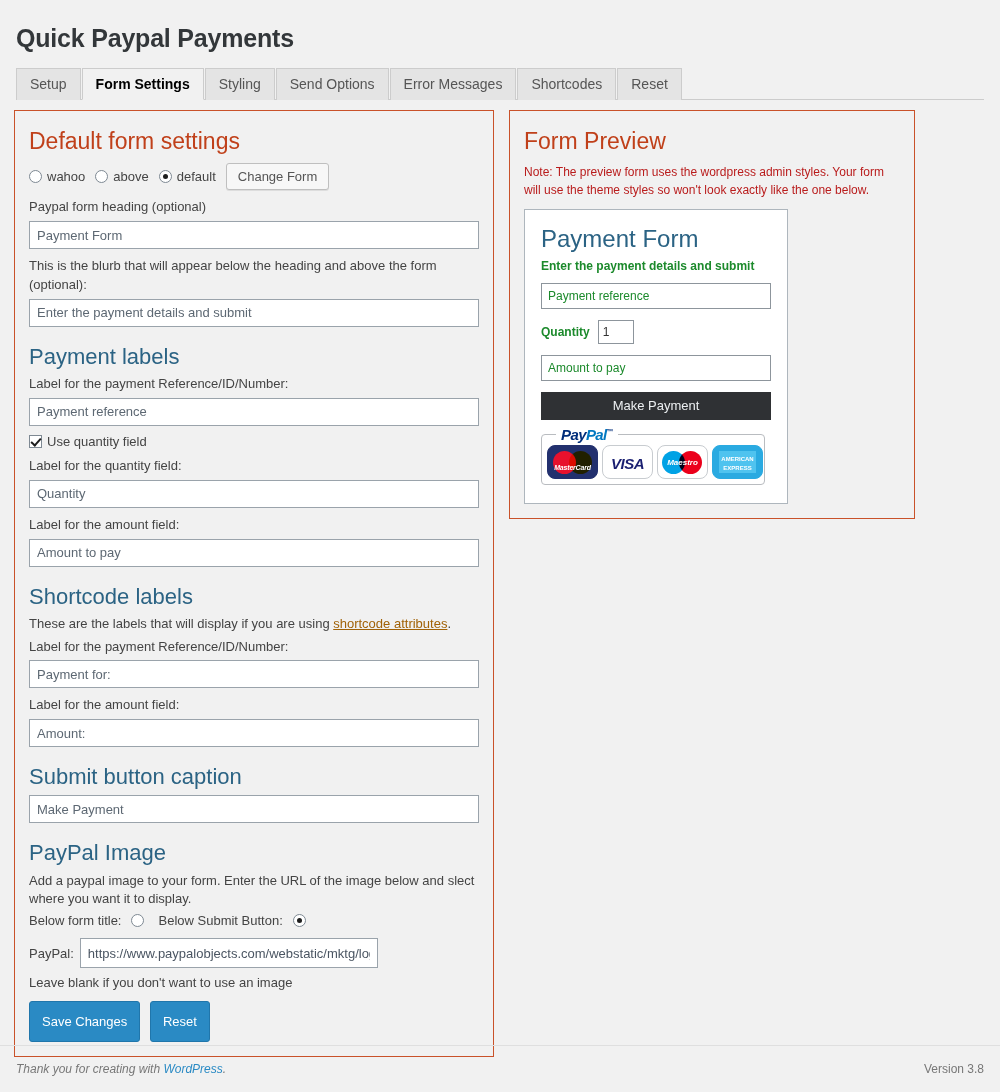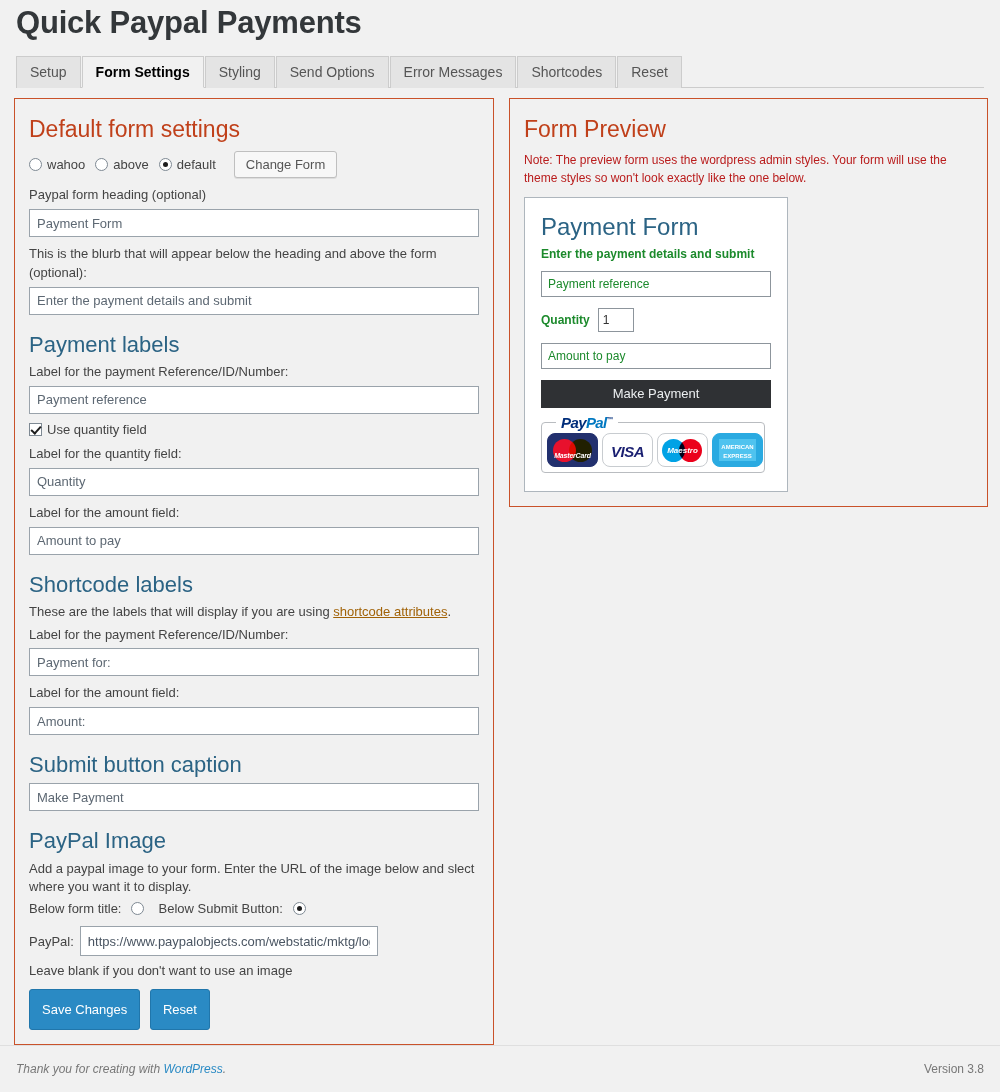--- a/index.html
+++ b/index.html
@@ -12,24 +12,24 @@
     width: 1000px;
     height: 1092px;
     position: relative;
     color: #444;
     font-size: 13px;
     overflow: hidden;
   }
 
   
   .page-title {
-    font-size: 31px;
+    font-size: 25px;
     font-weight: bold;
     color: #33373a;
-    padding: 5px 0 0 16px;
+    padding: 24px 0 0 16px;
     letter-spacing: -0.2px;
   }
 
   
   .tab-bar {
     margin: 14px 0 0 16px;
     padding: 0;
     height: 33px;
     position: relative;
     border-bottom: 1px solid #ccc;
@@ -73,21 +73,21 @@
   }
   #panel-left {
     left: 14px;
     top: 0;
     width: 480px;
     padding: 8px 14px 14px 14px;
   }
   #panel-right {
     left: 509px;
     top: 0;
-    width: 479px;
+    width: 406px;
     padding: 8px 14px 14px 14px;
   }
   h2.section-red {
     color: #c0401a;
     font-weight: normal;
     font-size: 23px;
     margin: 10px 0 9px 0;
     padding: 0;
     line-height: 1.1;
   }
@@ -166,21 +166,20 @@
   }
   .opt-label { margin: 0 10px 0 5px; }
   .btn-grey {
     background: #f7f7f7;
     border: 1px solid #bfbfbf;
     border-radius: 3px;
     color: #555;
     font-size: 13px;
     font-family: "Liberation Sans", sans-serif;
     padding: 5px 11px;
-    margin-left: 8px;
     cursor: pointer;
     box-shadow: 0 1px 0 #ddd;
   }
   .btn-blue {
     background: #2a8ac4;
     border: 1px solid #2076ab;
     border-radius: 3px;
     color: #fff;
     font-size: 13px;
     font-family: "Liberation Sans", sans-serif;

